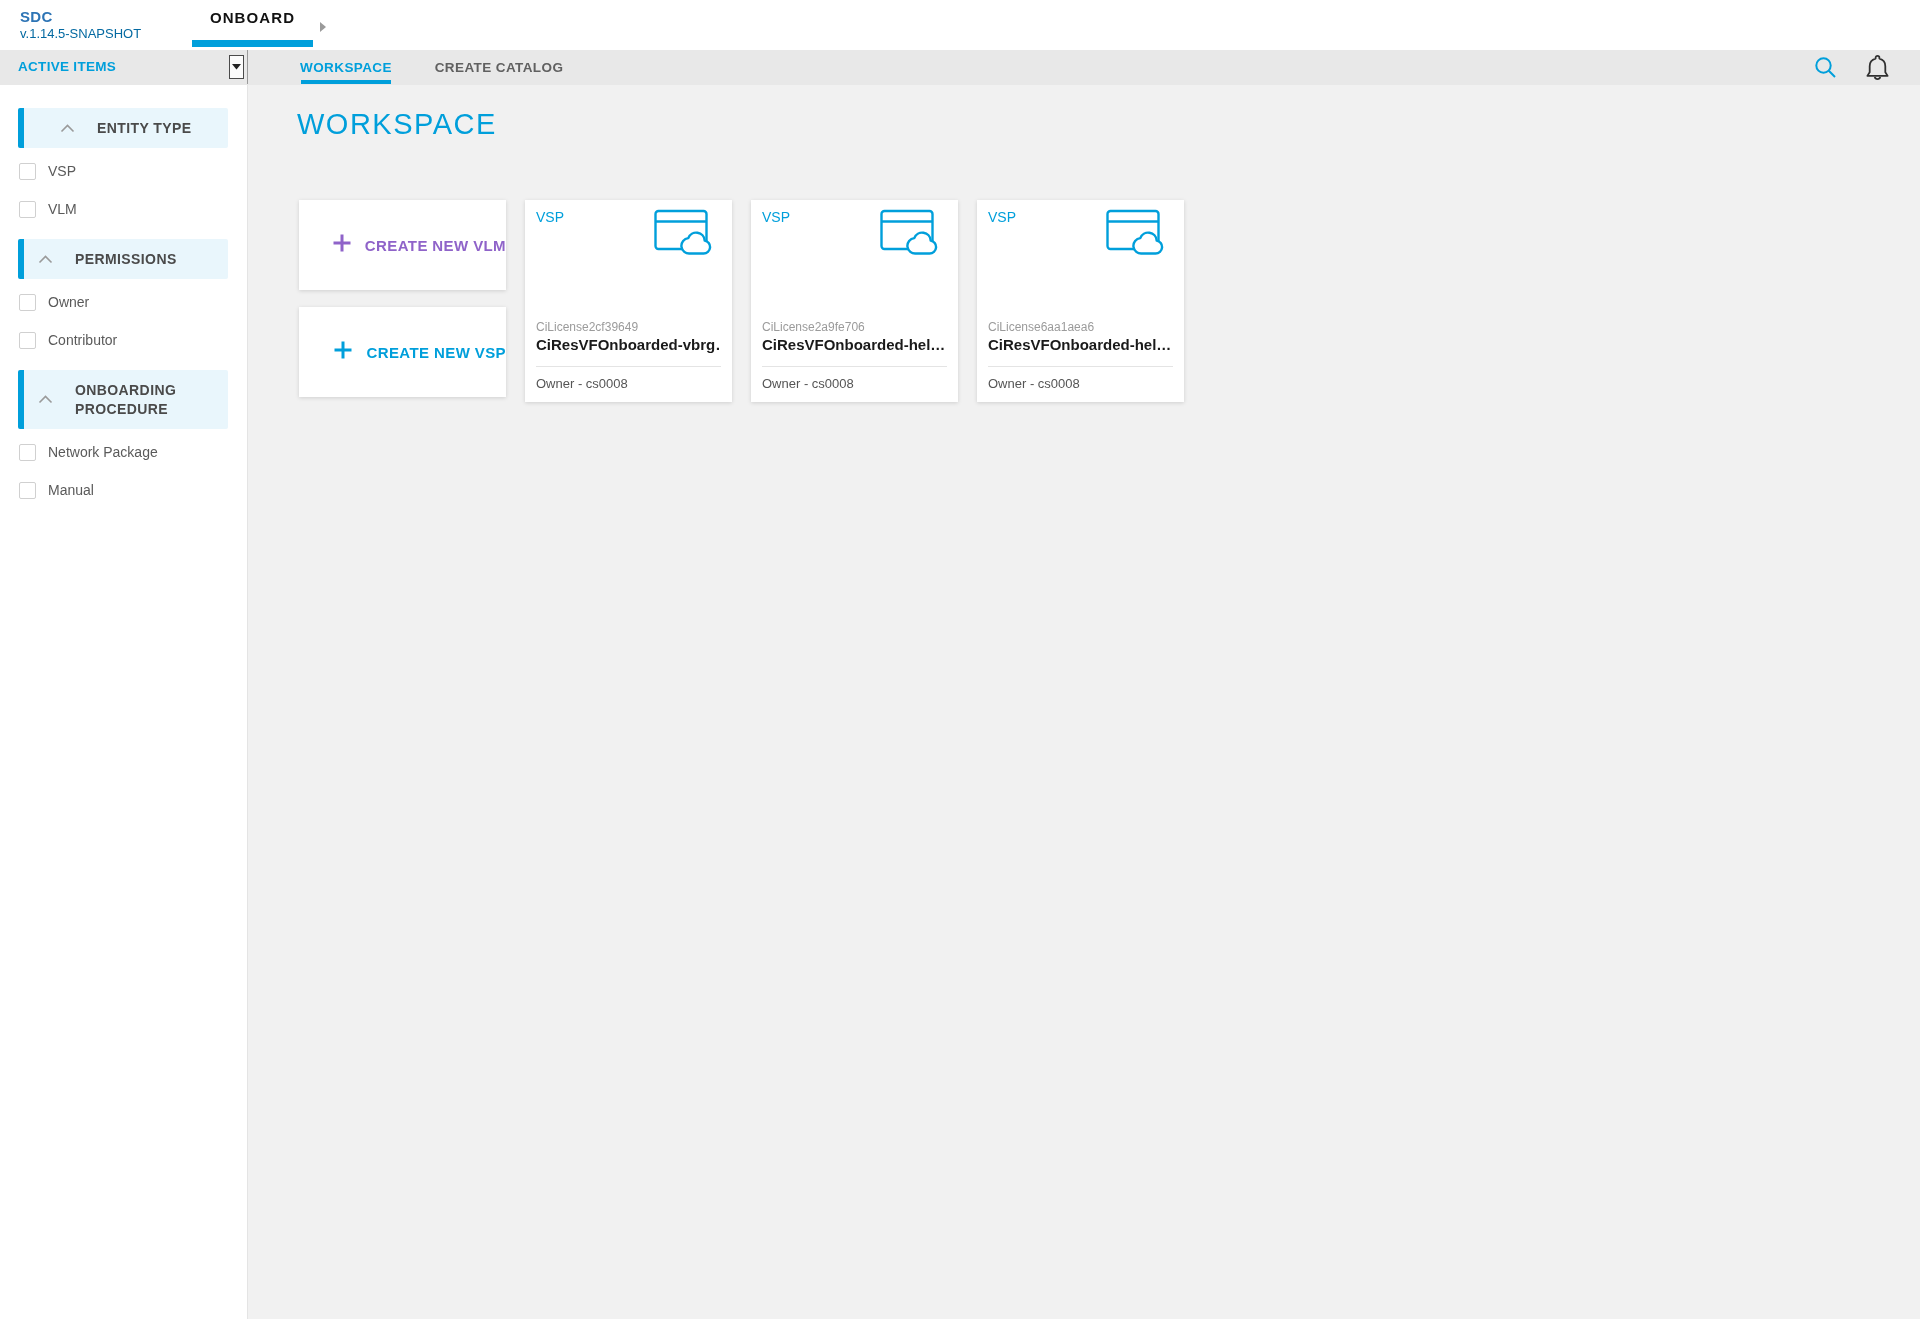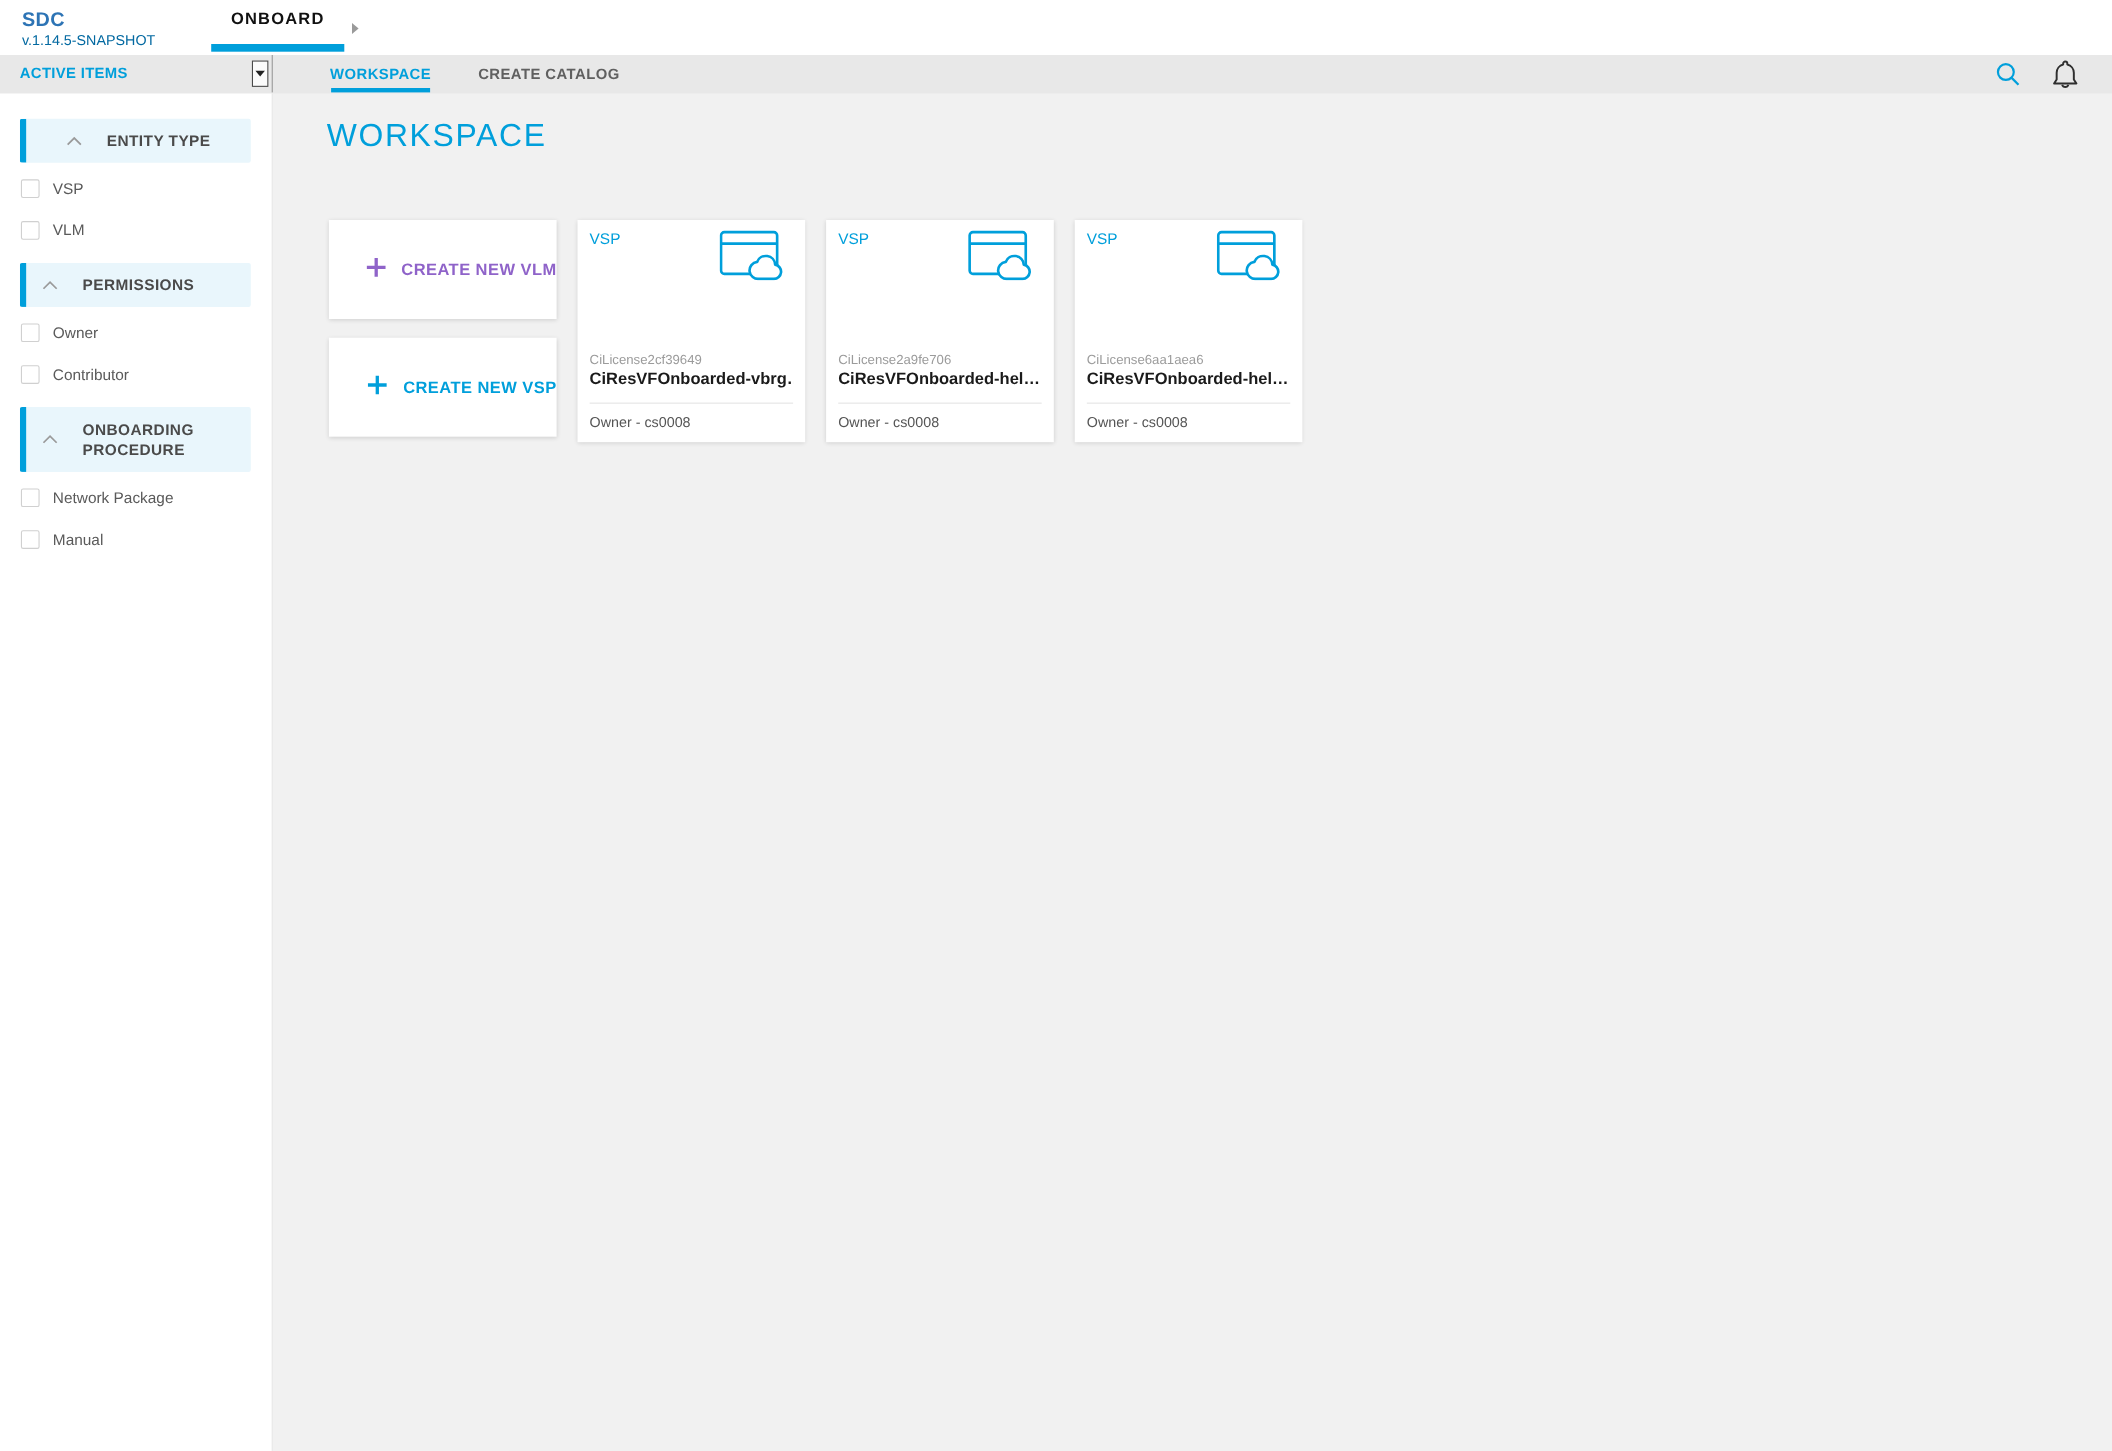--- a/index.html
+++ b/index.html
@@ -3,21 +3,21 @@
 <meta charset="utf-8">
 <style>
   * { margin:0; padding:0; box-sizing:border-box; }
   html,body { width:1920px; height:1319px; overflow:hidden; background:#fff;
               font-family:"Liberation Sans", sans-serif; }
   .app { position:relative; width:1920px; height:1319px; }
 
   
   .app-header { position:absolute; left:0; top:0; width:1920px; height:50px; background:#fff; }
   .logo { position:absolute; left:20px; top:9px; line-height:1.1; cursor:pointer; }
-  .logo-title { font-size:18px; font-weight:700; color:#2d74b5; letter-spacing:.3px; }
+  .logo-title { font-size:15px; font-weight:700; color:#2d74b5; letter-spacing:.3px; }
   .logo-version { font-size:13px; color:#0369a1; margin-top:1px; }
   .nav-tab { position:absolute; left:192px; top:0; width:121px; height:34px;
              display:flex; align-items:center; justify-content:center; cursor:pointer; }
   .nav-tab-label { font-size:15px; font-weight:700; color:#111; letter-spacing:1.1px; }
   .nav-tab-underline { position:absolute; left:192px; top:40px; width:121px; height:7px; background:#009fdb; }
   .nav-caret { position:absolute; left:319px; top:19px; }
 
   
   .subnav { position:absolute; left:0; top:50px; width:1920px; height:40px;
             background:#e8e8e8; border-bottom:1px solid #dcdcdc; }

